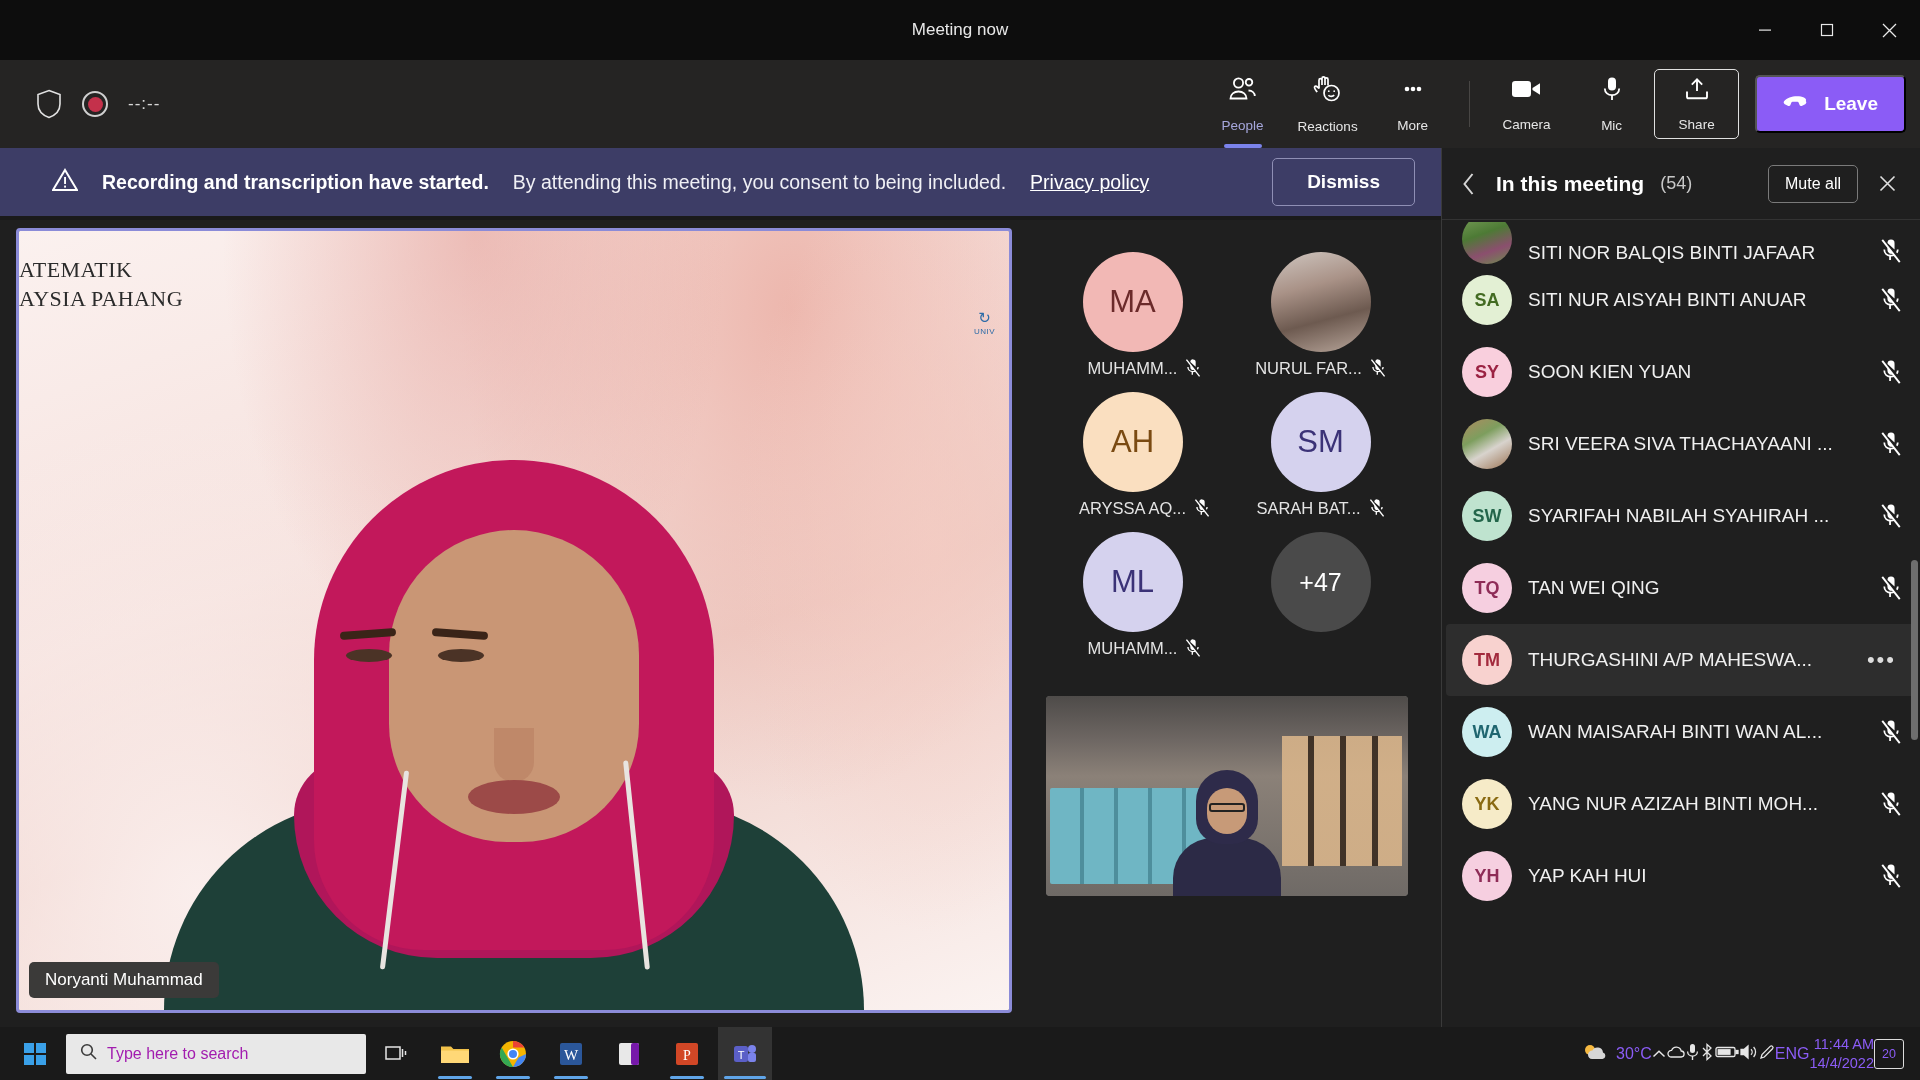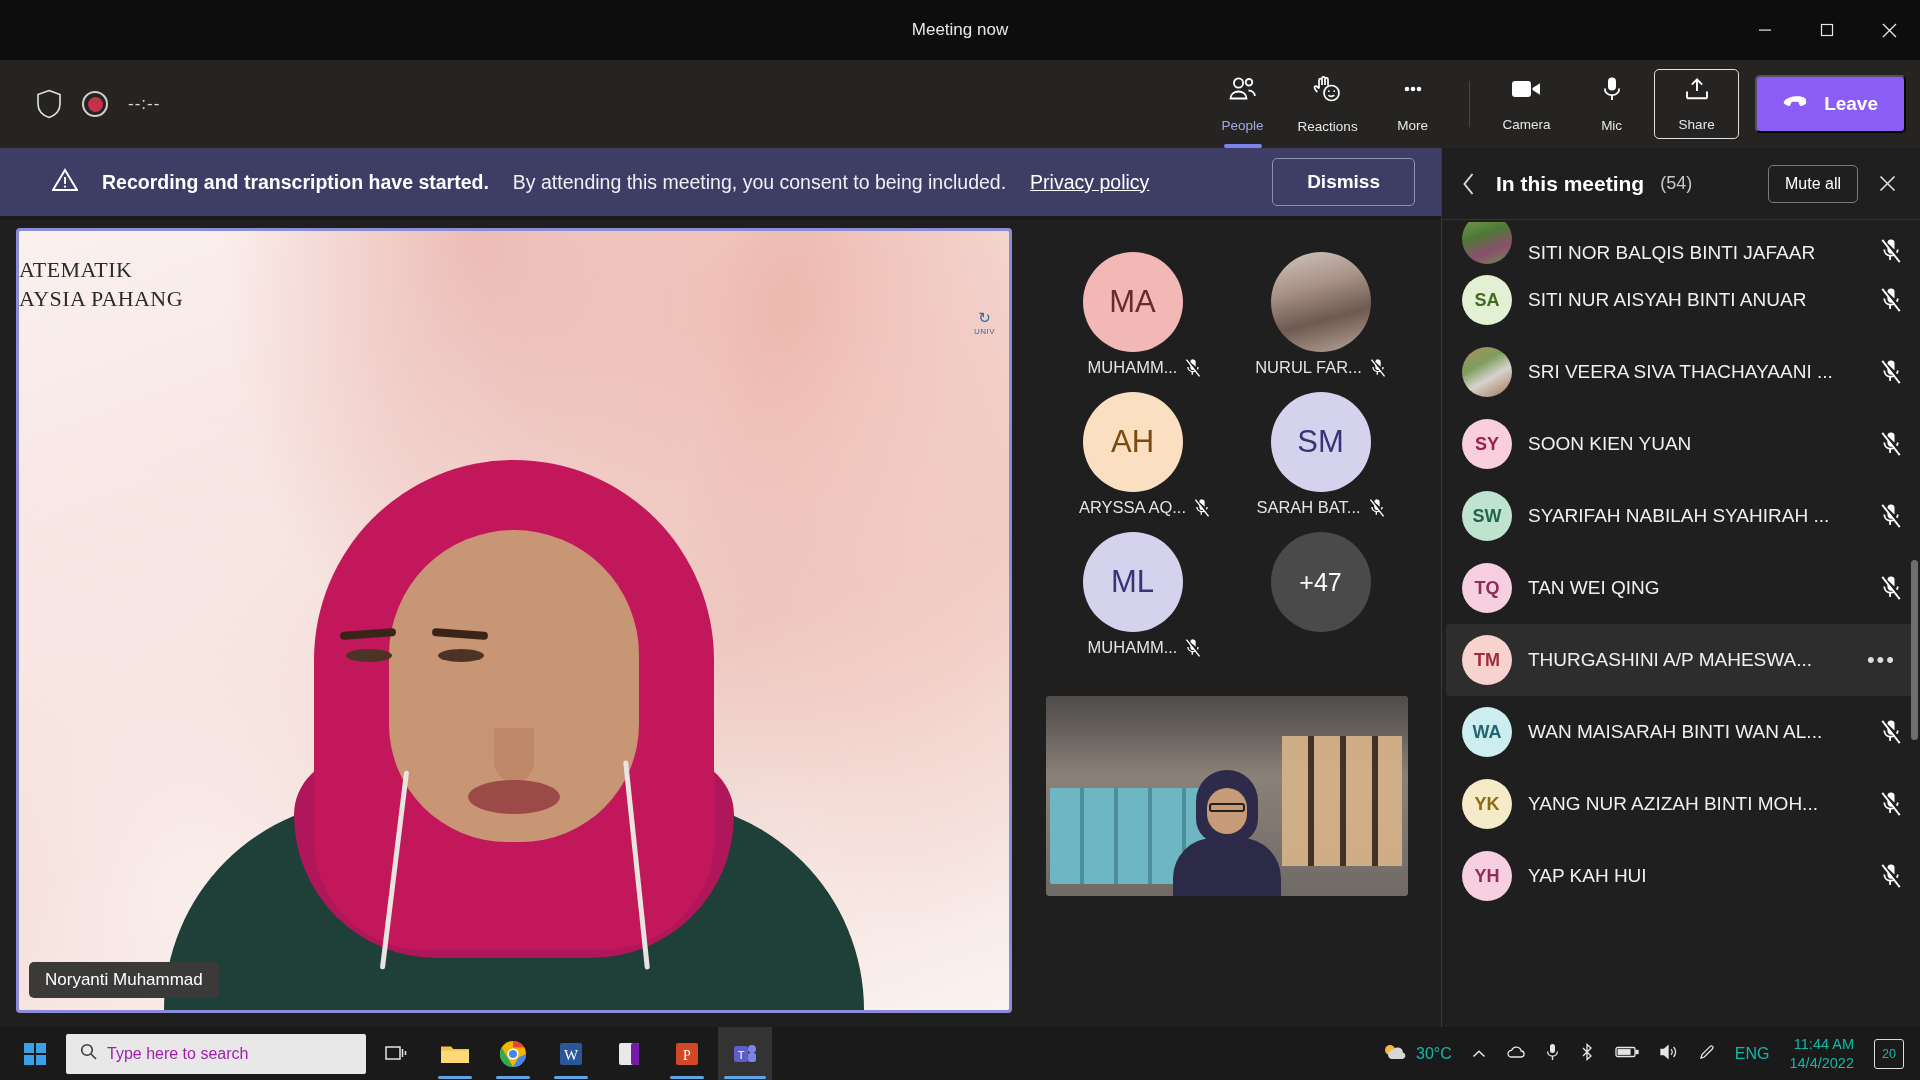--- a/index.html
+++ b/index.html
@@ -97,21 +97,21 @@
   
   .tiles { width:445px; display:flex; flex-direction:column; align-items:center;
     padding-top:24px; }
   .tile-grid { display:grid; grid-template-columns:repeat(2,168px); gap:14px 20px;
     justify-content:center; }
   .tile { display:flex; flex-direction:column; align-items:center; gap:6px; }
   .av { width:100px; height:100px; border-radius:50%; display:flex;
     align-items:center; justify-content:center; font-size:31px; font-weight:400;
     overflow:hidden; }
   .av.more { background:#4a4a4a; color:#fff; font-size:25px; }
-  .tile-foot { display:flex; align-items:flex-start; gap:8px; }
+  .tile-foot { display:flex; align-items:center; gap:8px; }
   .tile-name { font-size:16.5px; color:#e4e4e4; max-width:118px; white-space:nowrap;
     overflow:hidden; text-overflow:ellipsis; }
   .mutei { width:16px; height:20px; flex:none; }
 
   .selfview { width:362px; height:200px; margin-top:38px; border-radius:4px;
     overflow:hidden; position:relative; background:#6b6b6b; align-self:center; }
   .sv-bg { position:absolute; inset:0;
     background:linear-gradient(180deg,#4e4b49 0%,#6e6763 22%,#8b8178 40%,#6f6a66 100%); }
   .sv-lockers { position:absolute; left:4px; bottom:12px; width:160px; height:96px;
     background:repeating-linear-gradient(90deg,#6fb6c4 0 30px,#4e8e9c 30px 34px);
@@ -169,22 +169,22 @@
   .search { width:300px; height:40px; background:#e8e8e8; border-radius:2px;
     display:flex; align-items:center; gap:10px; padding:0 14px; color:#a21caf;
     font-size:16px; }
   .tb-icon { width:54px; height:53px; display:flex; align-items:center;
     justify-content:center; position:relative; }
   .tb-icon.open:after { content:""; position:absolute; bottom:1px; left:10px; right:10px;
     height:3px; background:#60a5e8; border-radius:2px; }
   .tb-icon.active { background:#333; }
   .tb-icon.active:after { content:""; position:absolute; bottom:1px; left:6px; right:6px;
     height:3px; background:#60a5e8; border-radius:2px; }
-  .tray { margin-left:auto; display:flex; align-items:center; gap:20px;
-    padding-right:8px; font-size:14px; color:#14b8a6; }
+  .tray { margin-left:auto; display:flex; align-items:center; gap:0;
+    padding-right:8px; font-size:14px; color:#8b5cf6; }
   .weather { display:flex; align-items:center; gap:8px; font-size:16px; }
   .clock { text-align:right; line-height:1.25; font-size:14.5px; }
   .notif { width:30px; height:30px; border:1.6px solid #ddd; border-radius:3px;
     display:flex; align-items:center; justify-content:center; font-size:12.5px; }
 </style>
 </head>
 <body>
 
 <div class="titlebar">
   <div class="titlebar-title">Meeting now</div>
@@ -509,34 +509,34 @@
             <span class="pmic"><svg width="22" height="26" viewBox="0 0 18 22" fill="none" stroke="#ffffff" stroke-width="1.5">
                 <path d="M6 4.2A3 3 0 0 1 12 4.4v5.3" fill="#fff" stroke="none"></path>
                 <path d="M6 7v3.2a3 3 0 0 0 4.6 2.6" fill="#fff" stroke="none"></path>
                 <path d="M3.3 9.8c0 3.1 2.5 5.2 5.7 5.2 1 0 2-.2 2.8-.6"></path>
                 <path d="M14.7 9.8c0 1-.3 1.9-.8 2.6"></path>
                 <path d="M8.2 15v3.6"></path>
                 <path d="M1.6 1.6 L16.4 20.4" stroke="#fff" stroke-width="1.6"></path>
               </svg></span>
           </div>
           <div class="prow">
+            <div class="pav" style="background: rgb(249, 207, 221); color: rgb(155, 34, 66);">SY</div>
+            <div class="pname">SOON KIEN YUAN</div>
+            <span class="pmic"><svg width="22" height="26" viewBox="0 0 18 22" fill="none" stroke="#ffffff" stroke-width="1.5">
+                <path d="M6 4.2A3 3 0 0 1 12 4.4v5.3" fill="#fff" stroke="none"></path>
+                <path d="M6 7v3.2a3 3 0 0 0 4.6 2.6" fill="#fff" stroke="none"></path>
+                <path d="M3.3 9.8c0 3.1 2.5 5.2 5.7 5.2 1 0 2-.2 2.8-.6"></path>
+                <path d="M14.7 9.8c0 1-.3 1.9-.8 2.6"></path>
+                <path d="M8.2 15v3.6"></path>
+                <path d="M1.6 1.6 L16.4 20.4" stroke="#fff" stroke-width="1.6"></path>
+              </svg></span>
+          </div>
+          <div class="prow">
             <div class="pav ph-group" style="color: rgb(255, 255, 255);"></div>
             <div class="pname">SRI VEERA SIVA THACHAYAANI ...</div>
-            <span class="pmic"><svg width="22" height="26" viewBox="0 0 18 22" fill="none" stroke="#ffffff" stroke-width="1.5">
-                <path d="M6 4.2A3 3 0 0 1 12 4.4v5.3" fill="#fff" stroke="none"></path>
-                <path d="M6 7v3.2a3 3 0 0 0 4.6 2.6" fill="#fff" stroke="none"></path>
-                <path d="M3.3 9.8c0 3.1 2.5 5.2 5.7 5.2 1 0 2-.2 2.8-.6"></path>
-                <path d="M14.7 9.8c0 1-.3 1.9-.8 2.6"></path>
-                <path d="M8.2 15v3.6"></path>
-                <path d="M1.6 1.6 L16.4 20.4" stroke="#fff" stroke-width="1.6"></path>
-              </svg></span>
-          </div>
-          <div class="prow">
-            <div class="pav" style="background: rgb(249, 207, 221); color: rgb(155, 34, 66);">SY</div>
-            <div class="pname">SOON KIEN YUAN</div>
             <span class="pmic"><svg width="22" height="26" viewBox="0 0 18 22" fill="none" stroke="#ffffff" stroke-width="1.5">
                 <path d="M6 4.2A3 3 0 0 1 12 4.4v5.3" fill="#fff" stroke="none"></path>
                 <path d="M6 7v3.2a3 3 0 0 0 4.6 2.6" fill="#fff" stroke="none"></path>
                 <path d="M3.3 9.8c0 3.1 2.5 5.2 5.7 5.2 1 0 2-.2 2.8-.6"></path>
                 <path d="M14.7 9.8c0 1-.3 1.9-.8 2.6"></path>
                 <path d="M8.2 15v3.6"></path>
                 <path d="M1.6 1.6 L16.4 20.4" stroke="#fff" stroke-width="1.6"></path>
               </svg></span>
           </div>
           <div class="prow">

